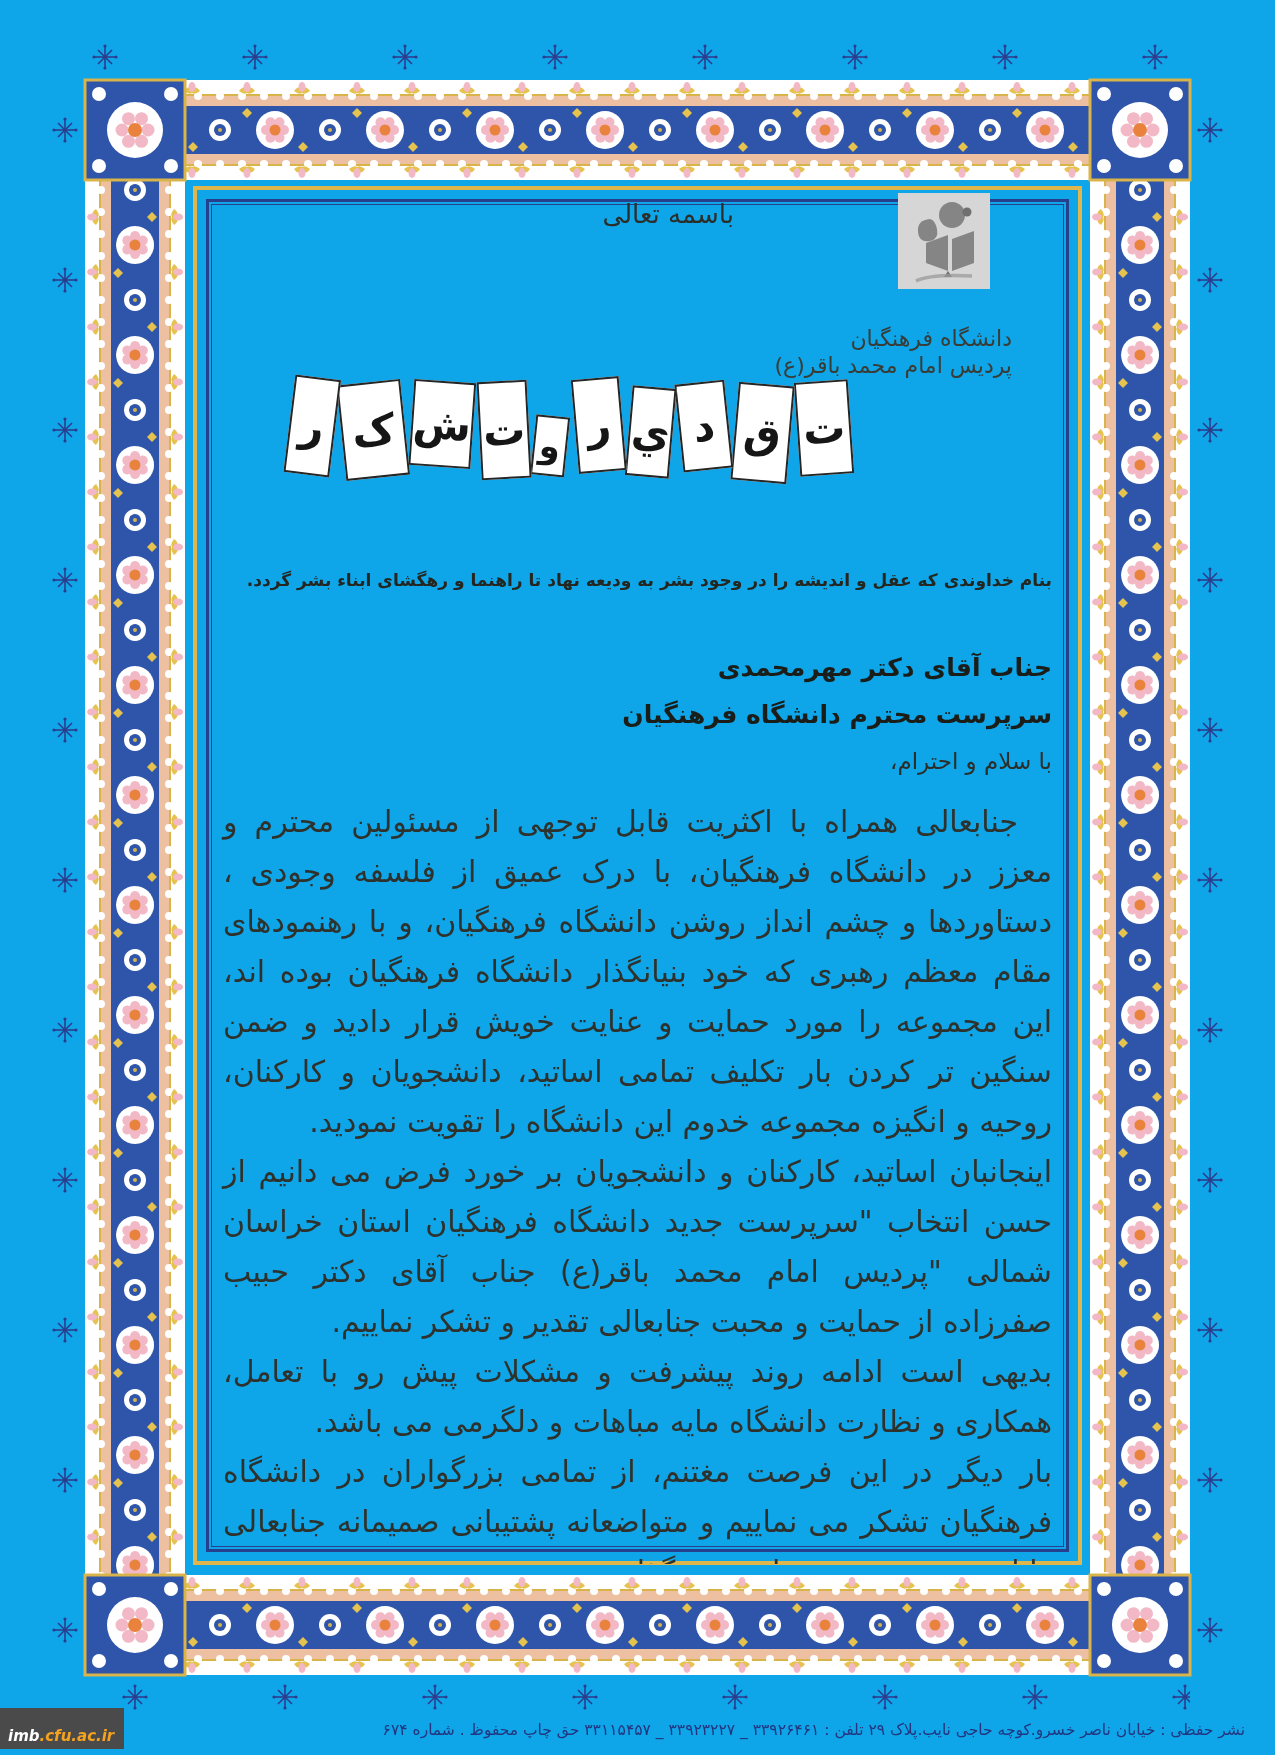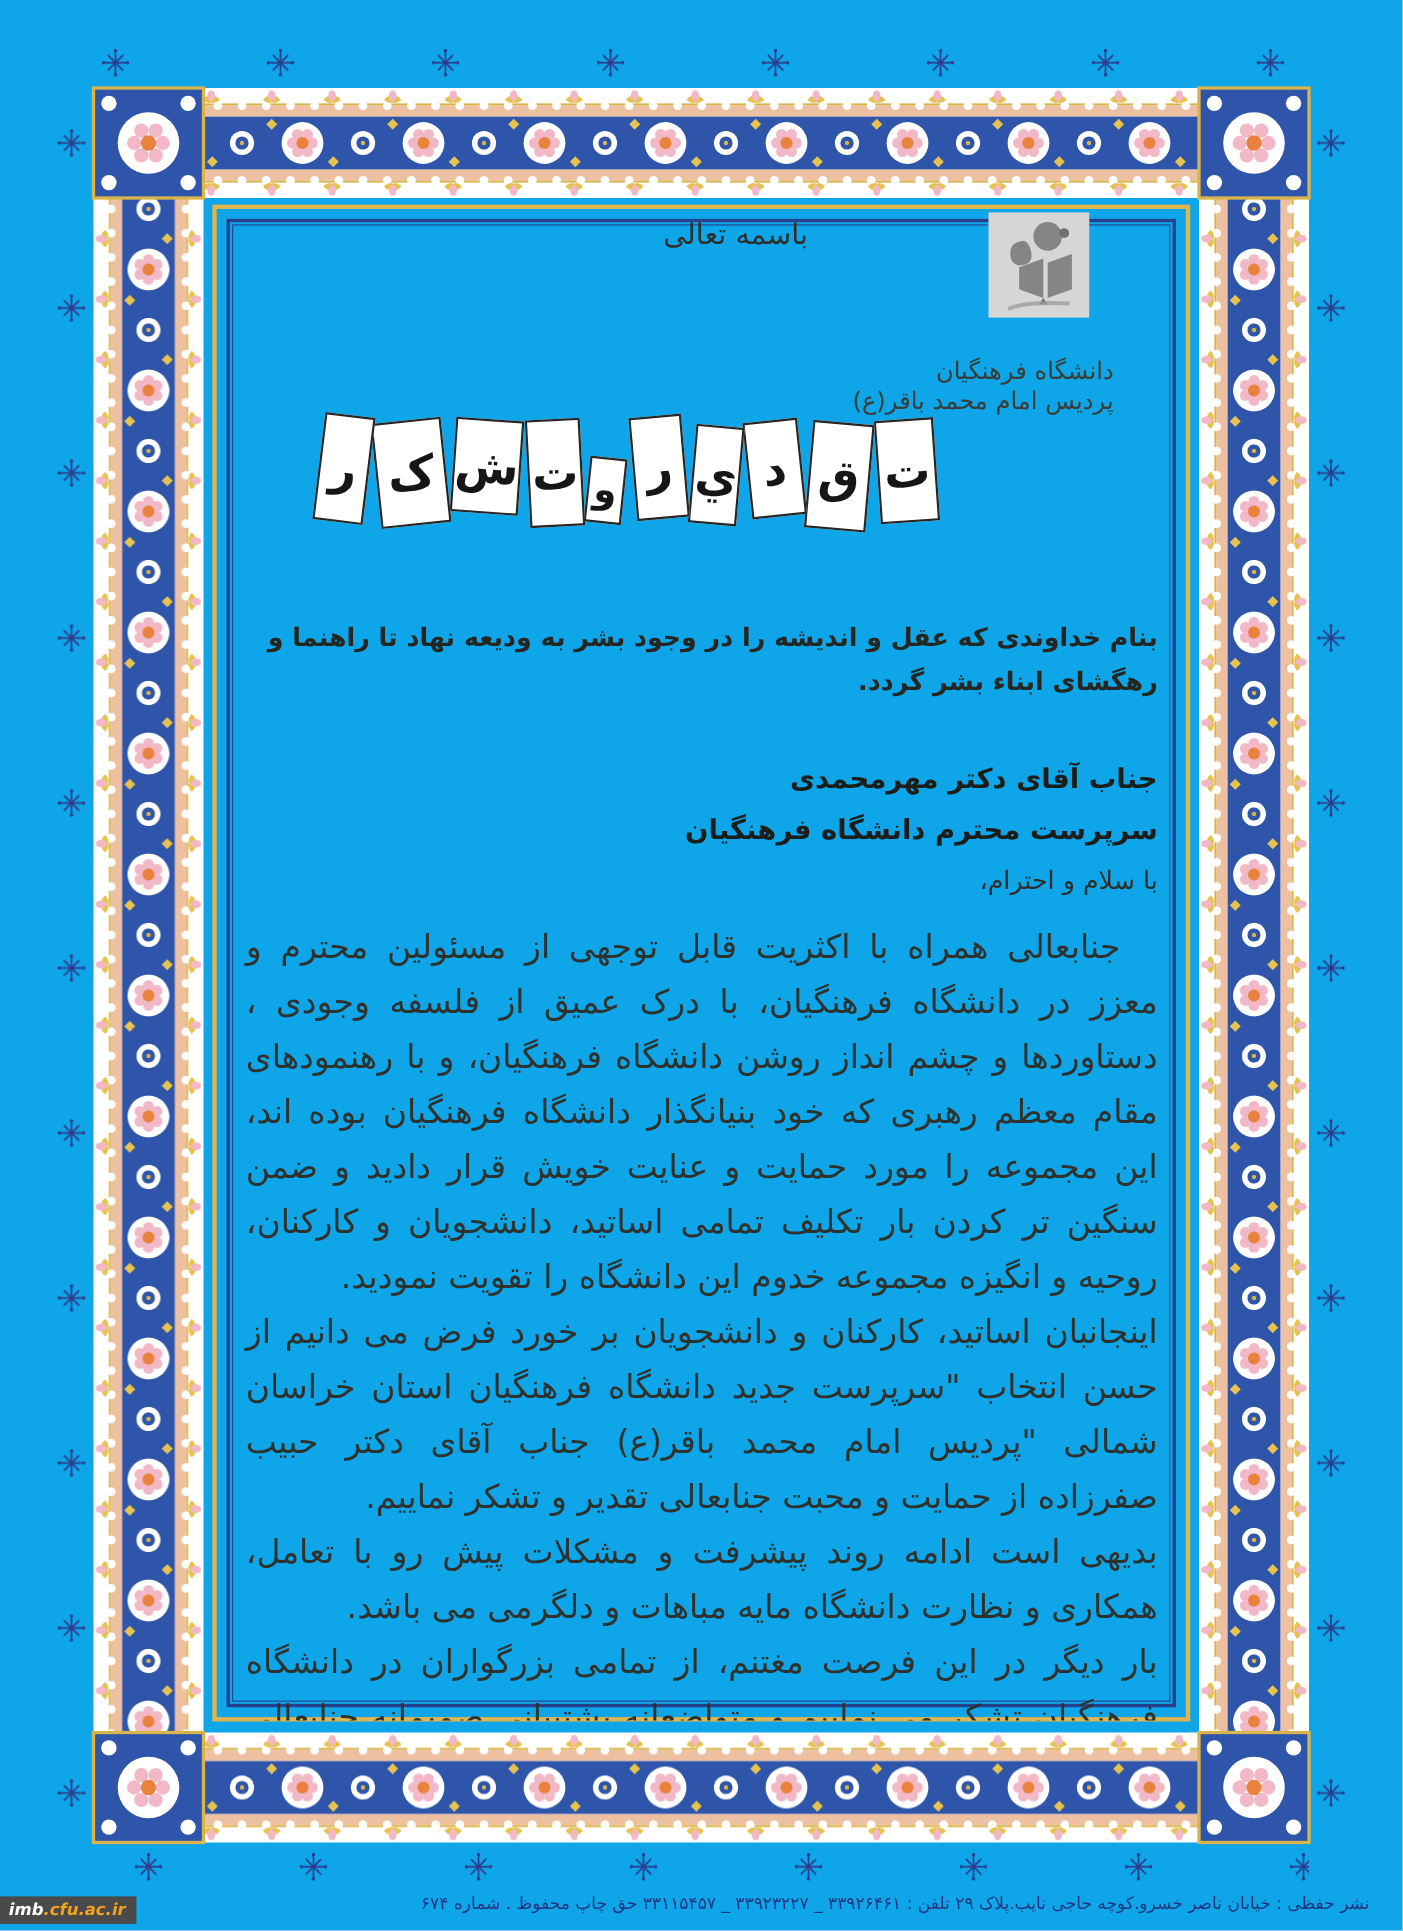--- a/index.html
+++ b/index.html
@@ -33,35 +33,35 @@
   .tl:nth-child(2){width:56px;height:98px;transform:rotate(5deg) translateY(5px);}
   .tl:nth-child(3){width:50px;height:88px;transform:rotate(-6deg) translateY(-2px);}
   .tl:nth-child(4){width:44px;height:90px;transform:rotate(5deg) translateY(4px);}
   .tl:nth-child(5){width:48px;height:94px;transform:rotate(-5deg) translateY(-3px);}
   .tl:nth-child(6){width:34px;height:60px;transform:rotate(6deg) translateY(18px);font-size:34px;}
   .tl:nth-child(7){width:50px;height:98px;transform:rotate(-3deg) translateY(2px);}
   .tl:nth-child(8){width:62px;height:86px;transform:rotate(4deg) translateY(-4px);}
   .tl:nth-child(9){width:64px;height:96px;transform:rotate(-6deg) translateY(2px);}
   .tl:nth-child(10){width:46px;height:98px;transform:rotate(7deg) translateY(-2px);}
 
-  .intro{margin-top:80px;font-size:23px;font-weight:bold;text-align:right;
+  .intro{margin-top:80px;font-size:17px;font-weight:bold;text-align:right;
          line-height:40px;color:#24261f;}
   .addr{margin-top:44px;line-height:47px;}
   .addr .name,.addr .role{font-weight:bold;font-size:25px;color:#1b1d18;}
   .addr .salut{font-size:23px;color:#2c2e29;}
 
   .para{font-size:30px;line-height:50px;text-align:justify;text-justify:inter-word;color:#2f322c;}
   .para.first{margin-top:12px;text-indent:34px;}
 
   .closing{margin-top:12px;text-align:center;font-size:25px;line-height:52px;color:#24261f;}
 
   .footer{position:absolute;right:30px;bottom:16px;direction:rtl;font-size:15.5px;
           color:#23357f;}
   .watermark{position:absolute;left:0;bottom:6px;background:#4a4a4a;
-             font-style:italic;font-weight:bold;font-size:15px;padding:3px 10px 4px 8px;}
+             font-style:italic;font-weight:bold;font-size:15px;padding:19px 10px 4px 8px;}
   .watermark .wm-a{color:#ffffff;}
   .watermark .wm-b{color:#f5a31f;}
 </style>
 </head>
 <body>
 
 <div class="page">
 
   <svg class="border-art" width="1275" height="1755" viewBox="0 0 1275 1755">
     <defs>

